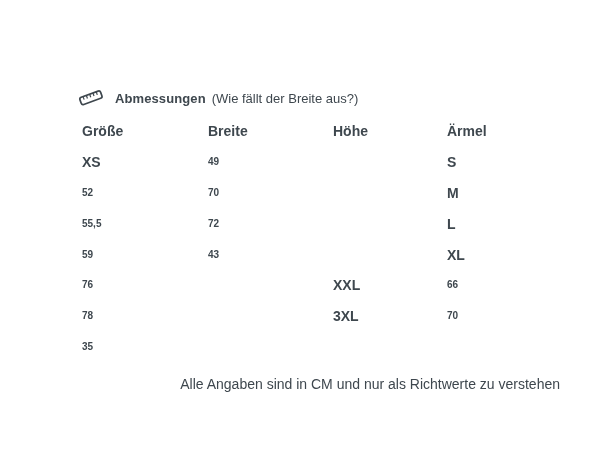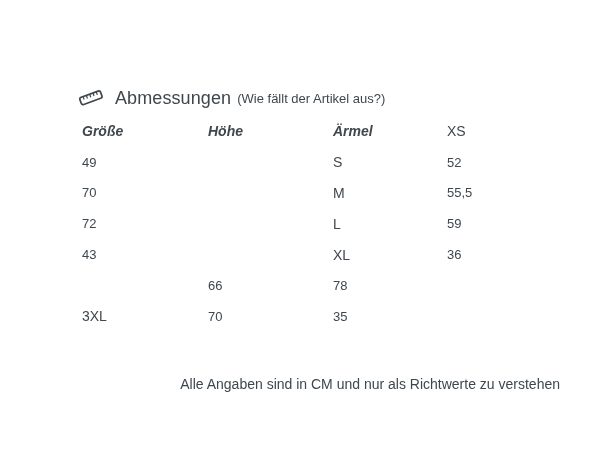--- a/index.html
+++ b/index.html
@@ -30,22 +30,22 @@
   .ruler-icon {
     width: 28px;
     height: 24px;
     flex: 0 0 auto;
     margin-right: 10px;
   }
   .ruler-icon svg {
     display: block;
   }
   .title {
-    font-size: 18px;
-    font-weight: 400;
+    font-size: 13px;
+    font-weight: 700;
     letter-spacing: 0.1px;
     white-space: nowrap;
   }
   .subtitle {
     font-size: 13px;
     font-weight: 400;
     margin-left: 6px;
     white-space: nowrap;
   }
   .size-table {
@@ -57,28 +57,27 @@
     grid-auto-rows: 30.8px;
     align-items: center;
   }
   .cell {
     font-size: 14px;
     line-height: 1;
     white-space: nowrap;
   }
   .cell.head {
     font-weight: 700;
-    font-style: italic;
   }
   .cell.size {
-    font-weight: 400;
+    font-weight: 700;
   }
   .cell.num {
-    font-weight: 400;
-    font-size: 13px;
+    font-weight: 700;
+    font-size: 10px;
   }
   .footnote {
     position: absolute;
     right: 40px;
     top: 376px;
     font-size: 14px;
     font-weight: 400;
     color: #3e474e;
     white-space: nowrap;
   }
@@ -95,26 +94,27 @@
           <rect x="3" y="8" width="22" height="7.6" rx="2" stroke-width="1.7"></rect>
           <line x1="7" y1="8" x2="7" y2="11.2" stroke-width="1.2"></line>
           <line x1="10.5" y1="8" x2="10.5" y2="11.2" stroke-width="1.2"></line>
           <line x1="14" y1="8" x2="14" y2="11.2" stroke-width="1.2"></line>
           <line x1="17.5" y1="8" x2="17.5" y2="11.2" stroke-width="1.2"></line>
           <line x1="21" y1="8" x2="21" y2="11.2" stroke-width="1.2"></line>
         </g>
       </svg>
     </span>
     <span class="title">Abmessungen</span>
-    <span class="subtitle">(Wie fällt der Artikel aus?)</span>
+    <span class="subtitle">(Wie fällt der Breite aus?)</span>
   </div>
 
   <div class="size-table">
 
     <div class="cell head">Größe</div>
+    <div class="cell head">Breite</div>
     <div class="cell head">Höhe</div>
     <div class="cell head">Ärmel</div>
 
     <div class="cell size">XS</div>
     <div class="cell num">49</div>
     <div class="cell num"></div>
 
     <div class="cell size">S</div>
     <div class="cell num">52</div>
     <div class="cell num">70</div>
@@ -124,23 +124,24 @@
     <div class="cell num">55,5</div>
     <div class="cell num">72</div>
     <div class="cell num"></div>
 
     <div class="cell size">L</div>
     <div class="cell num">59</div>
     <div class="cell num">43</div>
     <div class="cell num"></div>
 
     <div class="cell size">XL</div>
-    <div class="cell num">36</div>
+    <div class="cell num">76</div>
     <div class="cell num"></div>
 
+    <div class="cell size">XXL</div>
     <div class="cell num">66</div>
     <div class="cell num">78</div>
     <div class="cell num"></div>
 
     <div class="cell size">3XL</div>
     <div class="cell num">70</div>
     <div class="cell num">35</div>
     <div class="cell num"></div>
   </div>
 

